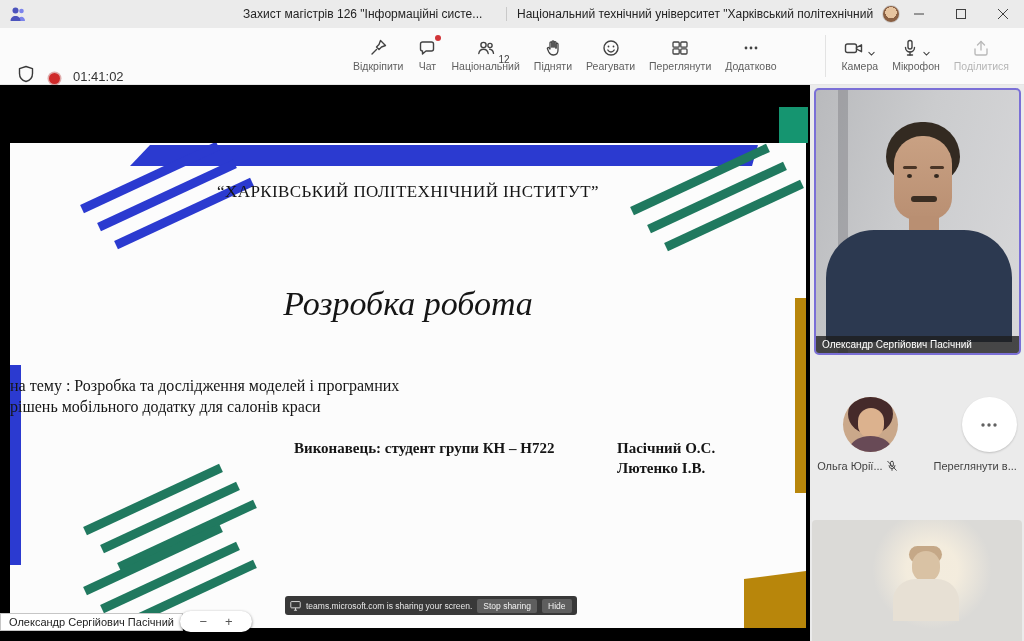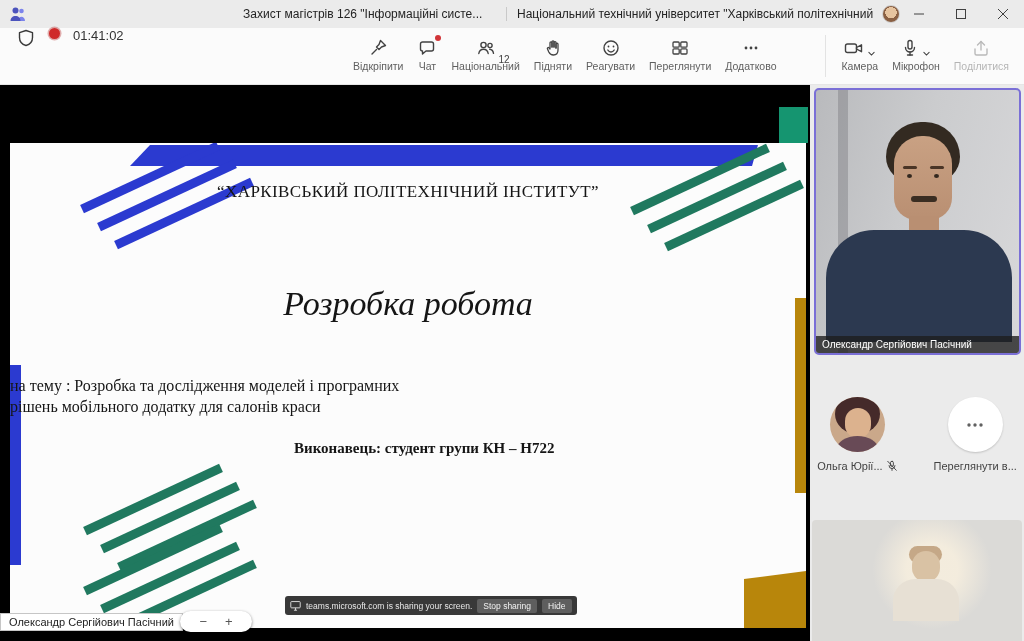--- a/index.html
+++ b/index.html
@@ -14,21 +14,21 @@
   .tb-sep { position:absolute; left:506px; top:7px; width:1px; height:14px; background:#c9c9c9; }
   .tb-org { position:absolute; left:517px; top:7px; width:358px; font-size:12px; color:#242424; white-space:nowrap; overflow:hidden; }
   .tb-avatar { position:absolute; left:882px; top:5px; width:18px; height:18px; border-radius:50%;
       background:radial-gradient(circle at 50% 42%, #e6c39e 0 46%, #8a5f42 47% 100%); border:1px solid #d0d0d0; }
   .tb-controls { position:absolute; right:0; top:0; height:28px; display:flex; }
   .tb-btn { width:42px; height:28px; display:flex; align-items:center; justify-content:center; }
   .tb-btn svg { stroke:#404040; }
 
   
   .toolbar { position:absolute; top:28px; left:0; width:1024px; height:57px; background:#fbfbfb; border-bottom:1px solid #e6e6e6; }
-  .tb-left { position:absolute; left:16px; top:0; height:100%; display:flex; align-items:flex-start; gap:13px; }
+  .tb-left { position:absolute; left:16px; top:0; height:100%; display:flex; align-items:flex-end; gap:13px; }
   .record-dot { width:11px; height:11px; border-radius:50%; background:#cf2a2a; box-shadow:0 0 0 1.5px rgba(175,30,30,.35); }
   .timer { font-size:13px; color:#333; }
   .tb-center { position:absolute; left:346px; top:6px; display:flex; }
   .tc-item { display:flex; flex-direction:column; align-items:center; padding:0 7px; cursor:pointer; }
   .tc-icon { position:relative; height:24px; display:flex; align-items:flex-end; justify-content:center; }
   .tc-label { margin-top:2px; font-size:10.5px; color:#5f5f5f; white-space:nowrap;text-align:right; }
   .notif-dot { position:absolute; top:1px; right:-4px; width:6px; height:6px; border-radius:50%; background:#d13438; }
   .people-count { position:absolute; top:-1px; right:-14px; font-size:10px; color:#424242;margin-top:21px; }
   .tb-right { position:absolute; right:8px; top:6px; display:flex; align-items:flex-start; }
   .tb-divider { width:1px; height:42px; background:#e3e3e3; margin:1px 8px 0 8px; }
@@ -78,21 +78,21 @@
   .v-face { position:absolute; left:78px; top:46px; width:58px; height:84px; background:linear-gradient(#c9a183,#b98f72); border-radius:28px 28px 22px 22px; }
   .v-brow { position:absolute; width:14px; height:3px; background:#4a3526; border-radius:2px; top:76px; }
   .v-eye { position:absolute; width:5px; height:4px; background:#33281f; border-radius:50%; top:84px; }
   .v-stache { position:absolute; left:95px; top:106px; width:26px; height:6px; background:#3a2d22; border-radius:3px; }
   .v-neck { position:absolute; left:93px; top:126px; width:30px; height:18px; background:#b98f72; }
   .v-shirt { position:absolute; left:10px; top:140px; width:186px; height:112px; background:#2c3950; border-radius:48px 48px 0 0; }
   .v-name { position:absolute; left:0; right:0; bottom:0; height:17px; background:rgba(30,30,30,.78); color:#fff;
       font-size:10px; line-height:17px; padding:0 6px; white-space:nowrap; overflow:hidden; }
 
   .p-row { position:absolute; top:312px; left:0; width:214px; display:flex; justify-content:center; gap:36px; }
-  .p-col { display:flex; flex-direction:column; align-items:center; gap:8px; }
+  .p-col { display:flex; flex-direction:column; align-items:flex-end; gap:8px; }
   .p-avatar { position:relative; width:55px; height:55px; border-radius:50%; overflow:hidden; background:#caa88a; cursor:pointer; }
   .pa-hair { position:absolute; top:-3px; left:5px; width:45px; height:40px; background:#452a2a; border-radius:50%; }
   .pa-face { position:absolute; top:11px; left:15px; width:26px; height:30px; background:#dcb28e; border-radius:13px; }
   .pa-body { position:absolute; bottom:-9px; left:7px; width:41px; height:25px; background:#684a56; border-radius:50%; }
   .p-label { display:flex; align-items:center; gap:3px; font-size:11px; color:#424242; white-space:nowrap; }
   .more-circle { width:55px; height:55px; border-radius:50%; background:#fff; box-shadow:0 1px 2px rgba(0,0,0,.18);
       display:flex; align-items:center; justify-content:center; cursor:pointer; }
 
   .bottom-tile { position:absolute; left:2px; top:435px; width:210px; height:130px; background:#dbdad7; border-radius:4px; overflow:hidden; cursor:pointer; }
   .bp-glow { position:absolute; left:60px; top:0; width:120px; height:110px; background:radial-gradient(circle at 50% 45%, rgba(246,238,222,.9) 0 30%, rgba(219,218,215,0) 70%); }
@@ -303,20 +303,24 @@
         <div>“ХАРКІВСЬКИЙ ПОЛІТЕХНІЧНИЙ ІНСТИТУТ”</div>
       </div>
       <div class="sl-title sl-serif">Розробка робота</div>
       <div class="sl-topic sl-serif">
         <div>на тему : Розробка та дослідження моделей і програмних</div>
         <div>рішень мобільного додатку для салонів краси</div>
       </div>
       <div class="sl-credits-l sl-serif">
         <div>Виконавець:  студент групи КН – Н722</div>
       </div>
+      <div class="sl-credits-r sl-serif">
+        <div>Пасічний О.С.</div>
+        <div>Лютенко І.В.</div>
+      </div>
     </div>
 
     <div class="toast">
       <span>
         <svg class="icon" width="11" height="11" viewBox="0 0 14 14" fill="none" stroke="#dddddd" stroke-width="1.2">
           <rect x="1" y="2" width="12" height="8" rx="1"></rect>
             <path d="M5 13h4M7 10v3"></path>
         </svg>
       </span>
       <span>teams.microsoft.com is sharing your screen.</span>

